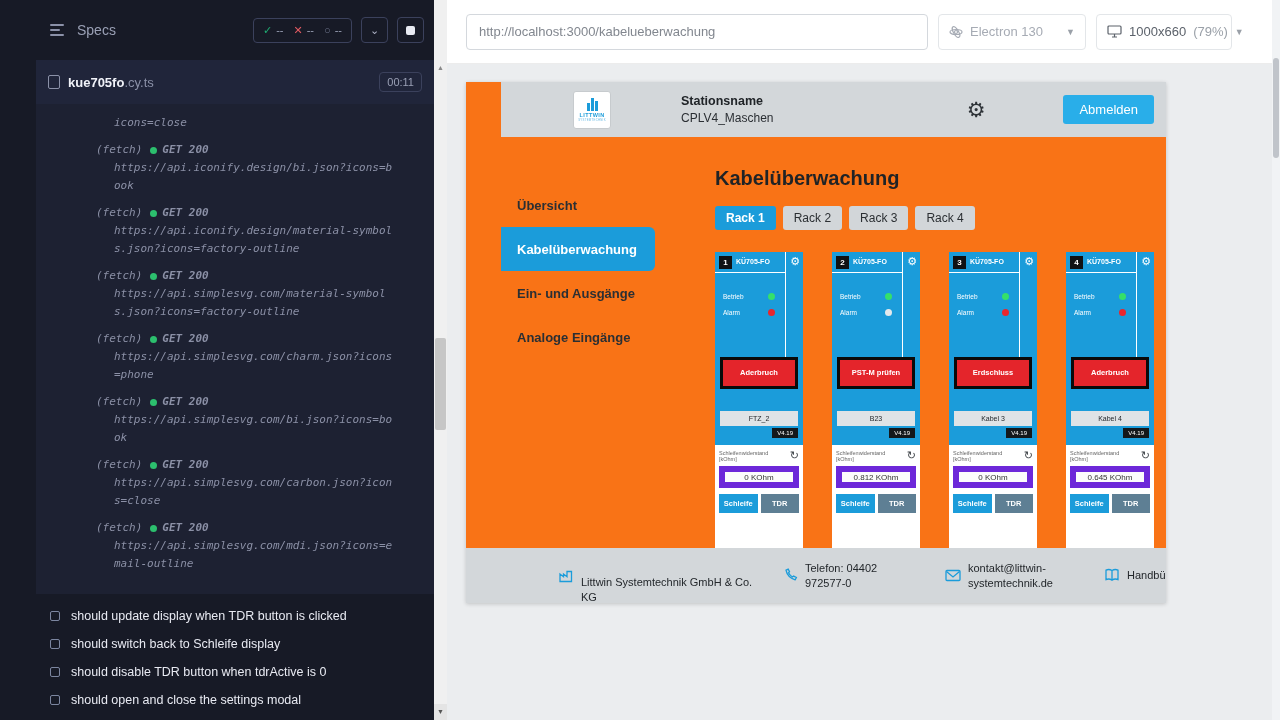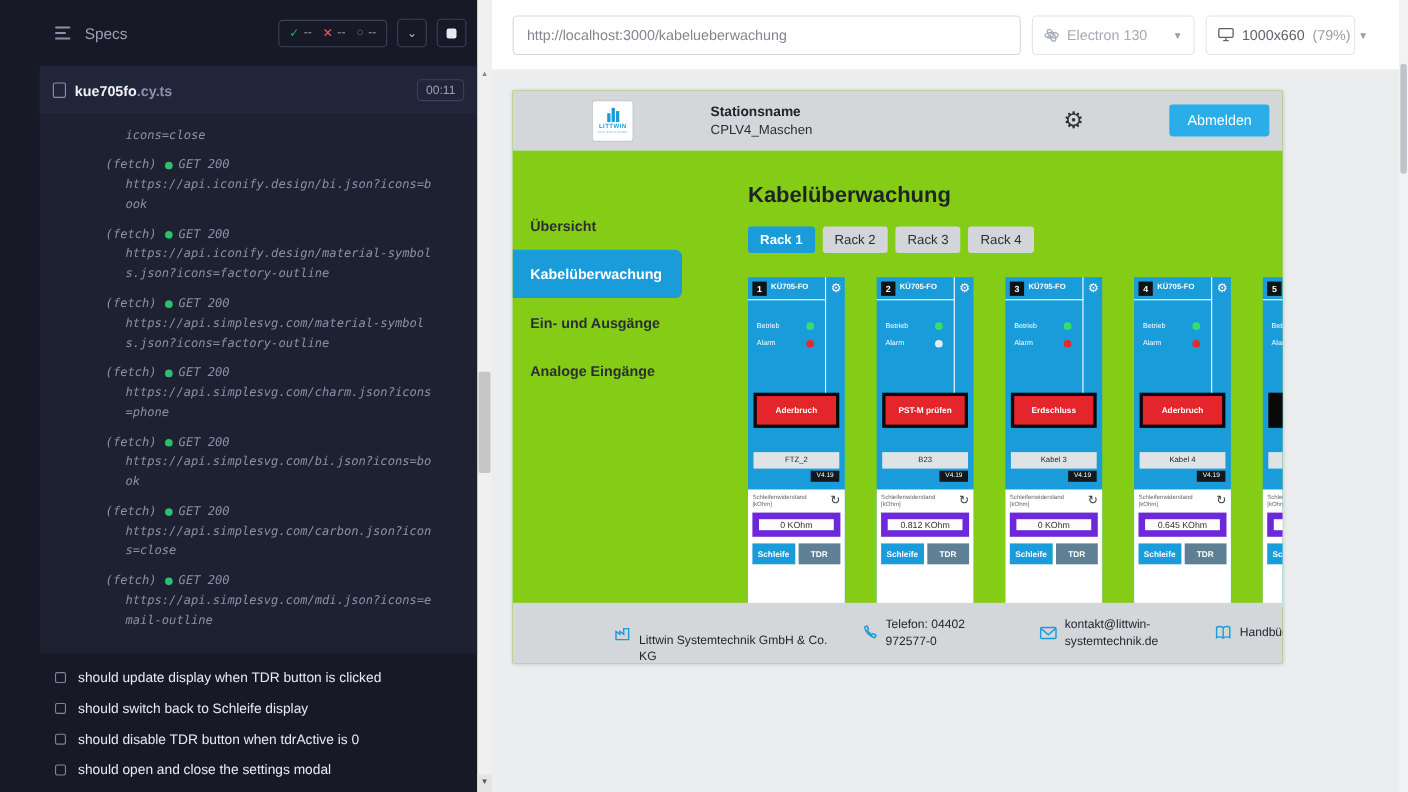--- a/index.html
+++ b/index.html
@@ -23,29 +23,29 @@
   .stat { display:flex; align-items:center; gap:4px; }
   .stat .ic-check { color:#1fae73; font-size:11px; }
   .stat .ic-x { color:#e45b62; font-size:11px; }
   .stat .ic-circ { color:#6a7188; font-size:11px; }
   .rep-btn { border:1px solid #3b415c; border-radius:4px; width:27px; height:26px; display:flex; align-items:center; justify-content:center; color:#aeb3c6; font-size:11px; }
   .stop-sq { width:9px; height:9px; background:#e8eaf2; border-radius:2px; }
 
   .spec-row { height:44px; background:#20253a; display:flex; align-items:center; padding:0 12px; gap:8px; }
   .spec-file-icon { width:12px; height:14px; border:1.5px solid #8b91a8; border-radius:2px; position:relative; }
   .spec-name { font-size:13px; font-weight:bold; color:#f0f2f8; }
-  .spec-ext { font-size:13px; color:#8b91a8; font-weight:bold; }
+  .spec-ext { font-size:13px; color:#8b91a8; font-weight:normal; }
   .spec-time { margin-left:auto; border:1px solid #3b415c; border-radius:4px; padding:3px 7px; font-size:11px; color:#9aa0b5; }
 
   .log-area { background:#1d2132; padding:10px 0 12px 0; font-family:"DejaVu Sans Mono", monospace; font-style:italic; font-size:11px; color:#8b90a6; }
   .log-entry { padding:0 16px 0 60px; margin-bottom:9px; line-height:18px; }
   .log-head { display:flex; align-items:center; gap:8px; }
   .log-label { }
   .get-dot { width:7px; height:7px; border-radius:50%; background:#2cbf6e; display:inline-block; flex-shrink:0; }
-  .log-status { font-weight:normal; margin-left:-3px; }
+  .log-status { font-weight:bold; margin-left:-3px; }
   .log-url { padding-left:18px; max-width:300px; word-break:break-all; }
 
   .test-list { margin-top:8px; }
   .test-item { display:flex; align-items:center; gap:11px; padding:6px 14px; height:28px; color:#e8eaf2; font-size:12.5px; cursor:pointer; }
   .test-box-icon { width:10px; height:10px; border:1.5px solid #7c86a0; border-radius:2px; flex-shrink:0; }
 
   
   .rep-scroll { width:13px; flex-shrink:0; background:#f0f0f0; position:relative; }
   .rep-scroll .arrow-up { position:absolute; top:64px; left:0; right:0; text-align:center; font-size:7px; color:#8a8a8a; }
   .rep-scroll .thumb { position:absolute; top:338px; height:92px; left:1px; right:1px; background:#c6c6c6; border-radius:2px; }
@@ -56,21 +56,21 @@
   .toolbar { height:64px; background:#fff; border-bottom:1px solid #ececec; display:flex; align-items:center; padding:0 8px 0 19px; flex-shrink:0; }
   .url-input { width:462px; height:36px; border:1px solid #d4d8dd; border-radius:4px; padding:0 12px; font-size:13px; color:#82878f; font-family:"Liberation Sans",sans-serif; outline:none; background:#fff; }
   .tb-select { height:36px; border:1px solid #e3e6e9; border-radius:4px; display:flex; align-items:center; gap:7px; padding:0 10px; font-size:13px;text-align:center; }
   .tb-browser { margin-left:10px; color:#a6abb4; width:148px; }
   .tb-viewport { margin-left:10px; color:#5c626b; width:136px; }
   .tb-dim { color:#9aa0a8; }
   .chev { font-size:9px; color:#9aa0a8; margin-left:auto; }
   .tb-icon { color:#a6abb4; display:flex; }
 
   .viewport-area { flex:1; padding:18px 0 0 19px; }
-  .app { width:700px; height:521px; background:#84cc16; position:relative; overflow:hidden; box-shadow:0 1px 4px rgba(0,0,0,.18); }
+  .app { width:700px; height:521px; background:#f97316; position:relative; overflow:hidden; box-shadow:0 1px 4px rgba(0,0,0,.18);padding-left:35px; }
 
   .app-header { height:55px; background:#d3d7da; display:flex; align-items:center; }
   .logo-box { margin-left:72px; width:38px; height:38px; background:#fff; border-radius:3px; border:1px solid #c7cbce; display:flex; flex-direction:column; align-items:center; justify-content:center; padding:2px; }
   .logo-art { display:flex; align-items:flex-end; gap:1px; height:14px; }
   .logo-art i { display:block; background:#1b9cda; width:3px; }
   .logo-art i:nth-child(1){ height:8px; } .logo-art i:nth-child(2){ height:13px; } .logo-art i:nth-child(3){ height:10px; }
   .logo-text { font-size:5.5px; font-weight:bold; color:#1b9cda; letter-spacing:.4px; margin-top:1px; }
   .logo-sub { font-size:2.8px; color:#68b9e2; letter-spacing:.3px; }
   .station { margin-left:70px; line-height:1.35; }
   .station .lbl { font-size:12.5px; font-weight:bold; color:#202428; }

